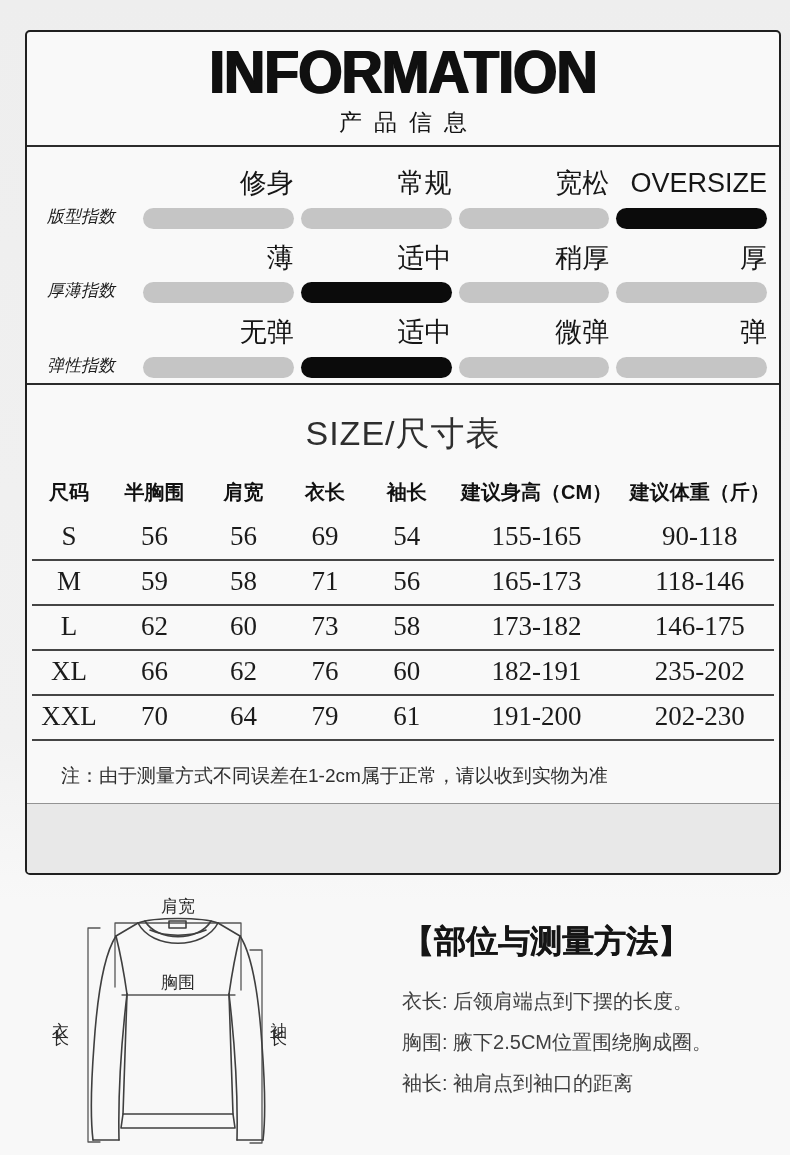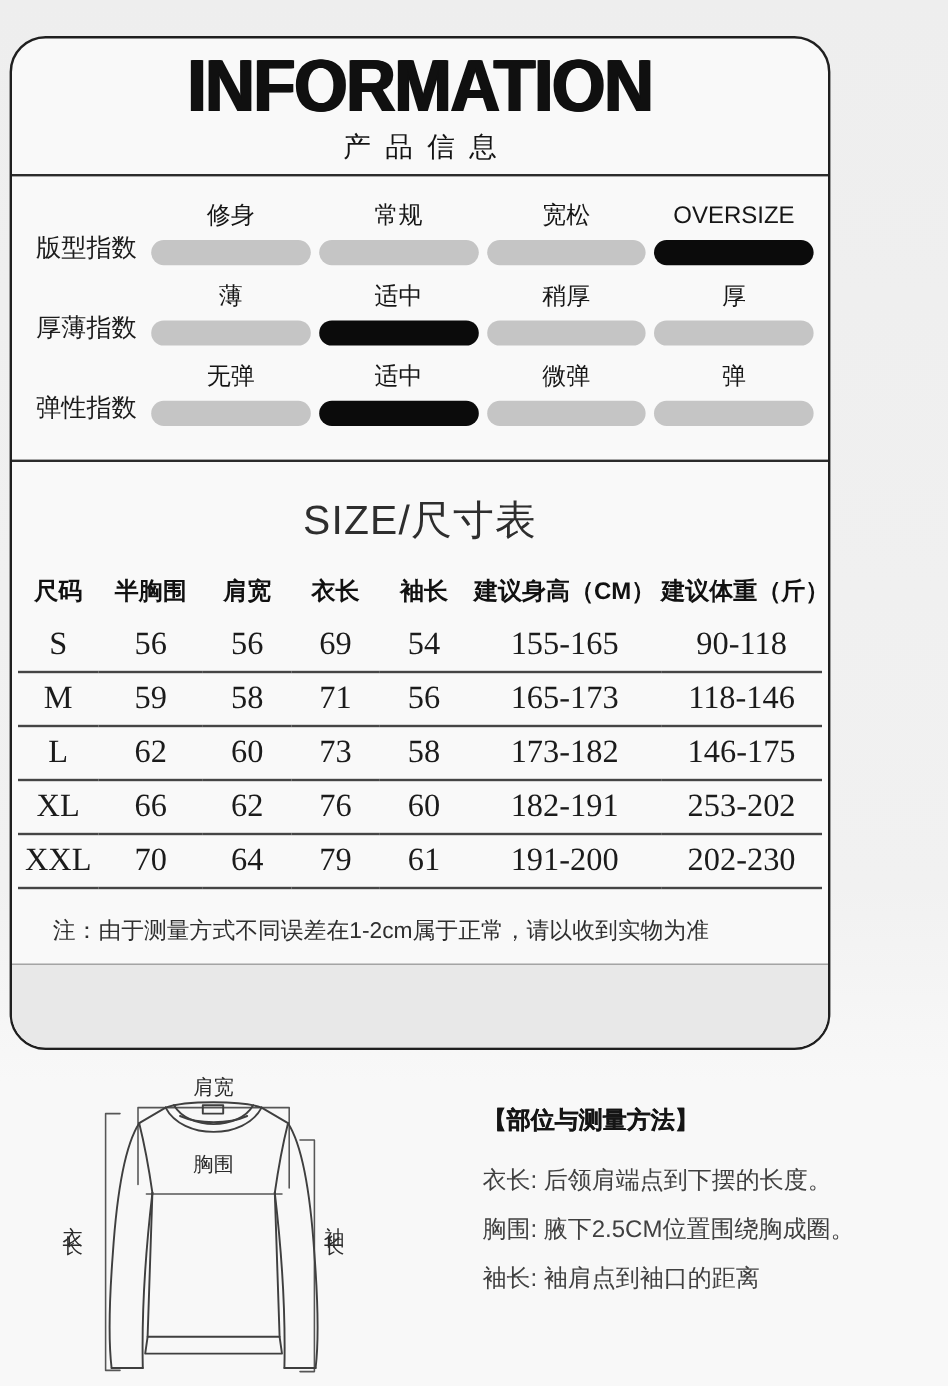--- a/index.html
+++ b/index.html
@@ -8,22 +8,22 @@
     font-family:"Liberation Sans","DejaVu Sans",sans-serif;
     background:#f2f2f2;
   }
   .page{
     position:relative;width:790px;height:1155px;overflow:hidden;
     background:linear-gradient(180deg,#eeeeee 0%,#f1f1f1 64%,#f8f8f8 78%,#f8f8f8 100%);
   }
 
   
   .panel{
-    position:absolute;left:8px;top:30px;width:684px;height:845px;
-    background:#f9f9f9;border:2px solid #1f1f1f;border-radius:30px;
+    position:absolute;left:25px;top:30px;width:756px;height:845px;
+    background:#f9f9f9;border:2px solid #1f1f1f;border-radius:5px;
     overflow:hidden;box-sizing:border-box;
   }
   .panel-header{
     height:115px;border-bottom:2px solid #2c2c2c;
     display:flex;flex-direction:column;align-items:center;justify-content:flex-start;
     padding-top:12px;box-sizing:border-box;
   }
   .main-title{
     font-size:56px;font-weight:800;color:#101010;letter-spacing:-1px;line-height:1;
     transform:scale(1.02,1.1);
@@ -34,27 +34,27 @@
     letter-spacing:12px;padding-left:12px;
   }
 
   
   .indicators{
     height:238px;border-bottom:2px solid #2c2c2c;
     padding:22px 10px 0 20px;box-sizing:border-box;
   }
   .ind-row{display:flex;align-items:flex-end;margin-bottom:15px;}
   .ind-label{
-    width:96px;flex:0 0 96px;font-size:21px;color:#1c1c1c;
-    padding-bottom:1px;white-space:nowrap;
+    width:96px;flex:0 0 96px;font-size:17px;color:#1c1c1c;
+    padding-bottom:1px;white-space:nowrap;font-style:italic;
   }
   .ind-options{flex:1;display:flex;gap:7px;padding-right:2px;}
   .ind-option{flex:1;text-align:center;min-width:0;}
   .opt-label{
-    font-size:20px;color:#161616;margin-bottom:9px;line-height:1.1;white-space:nowrap;
+    font-size:27px;color:#161616;margin-bottom:9px;line-height:1.1;white-space:nowrap;text-align:right;
   }
   .pill{height:21px;border-radius:11px;background:#c5c5c5;}
   .pill.selected{background:#0b0b0b;}
 
   
   .size-section{padding-top:26px;}
   .size-title{
     text-align:center;font-size:34px;font-weight:500;color:#2e2e2e;letter-spacing:1px;
   }
   table.size-table{
@@ -81,28 +81,28 @@
   
   .measure-section{
     position:absolute;left:0;top:890px;width:790px;height:265px;display:flex;
   }
   .diagram{position:relative;width:360px;height:265px;margin-left:30px;flex:0 0 360px;}
   .diagram svg{position:absolute;left:0;top:0;}
   .dg-label{
     position:absolute;font-size:17px;color:#2b2b2b;white-space:nowrap;line-height:1;
   }
   .dg-shoulder{left:148px;top:8px;transform:translateX(-50%);}
-  .dg-chest{left:148px;top:72px;transform:translateX(-50%);}
+  .dg-chest{left:148px;top:84px;transform:translateX(-50%);}
   .dg-vert{writing-mode:vertical-rl;letter-spacing:8px;}
   .dg-length{left:22px;top:118px;}
   .dg-sleeve{left:240px;top:118px;}
 
   .measure-text{flex:1;padding:30px 6px 0 12px;box-sizing:border-box;}
   .measure-heading{
-    font-size:20px;font-weight:800;color:#151515;margin-bottom:27px;
+    font-size:32px;font-weight:800;color:#151515;margin-bottom:27px;
     text-shadow:0.5px 0 0 currentColor;
   }
   .measure-item{font-size:20px;color:#404040;margin-bottom:20px;line-height:1.05;}
 </style>
 </head>
 <body>
 
 <div class="page">
 
   <div class="panel">
@@ -225,21 +225,21 @@
             <td>173-182</td>
             <td>146-175</td>
           </tr>
           <tr>
             <td>XL</td>
             <td>66</td>
             <td>62</td>
             <td>76</td>
             <td>60</td>
             <td>182-191</td>
-            <td>253-202</td>
+            <td>235-202</td>
           </tr>
           <tr>
             <td>XXL</td>
             <td>70</td>
             <td>64</td>
             <td>79</td>
             <td>61</td>
             <td>191-200</td>
             <td>202-230</td>
           </tr>

